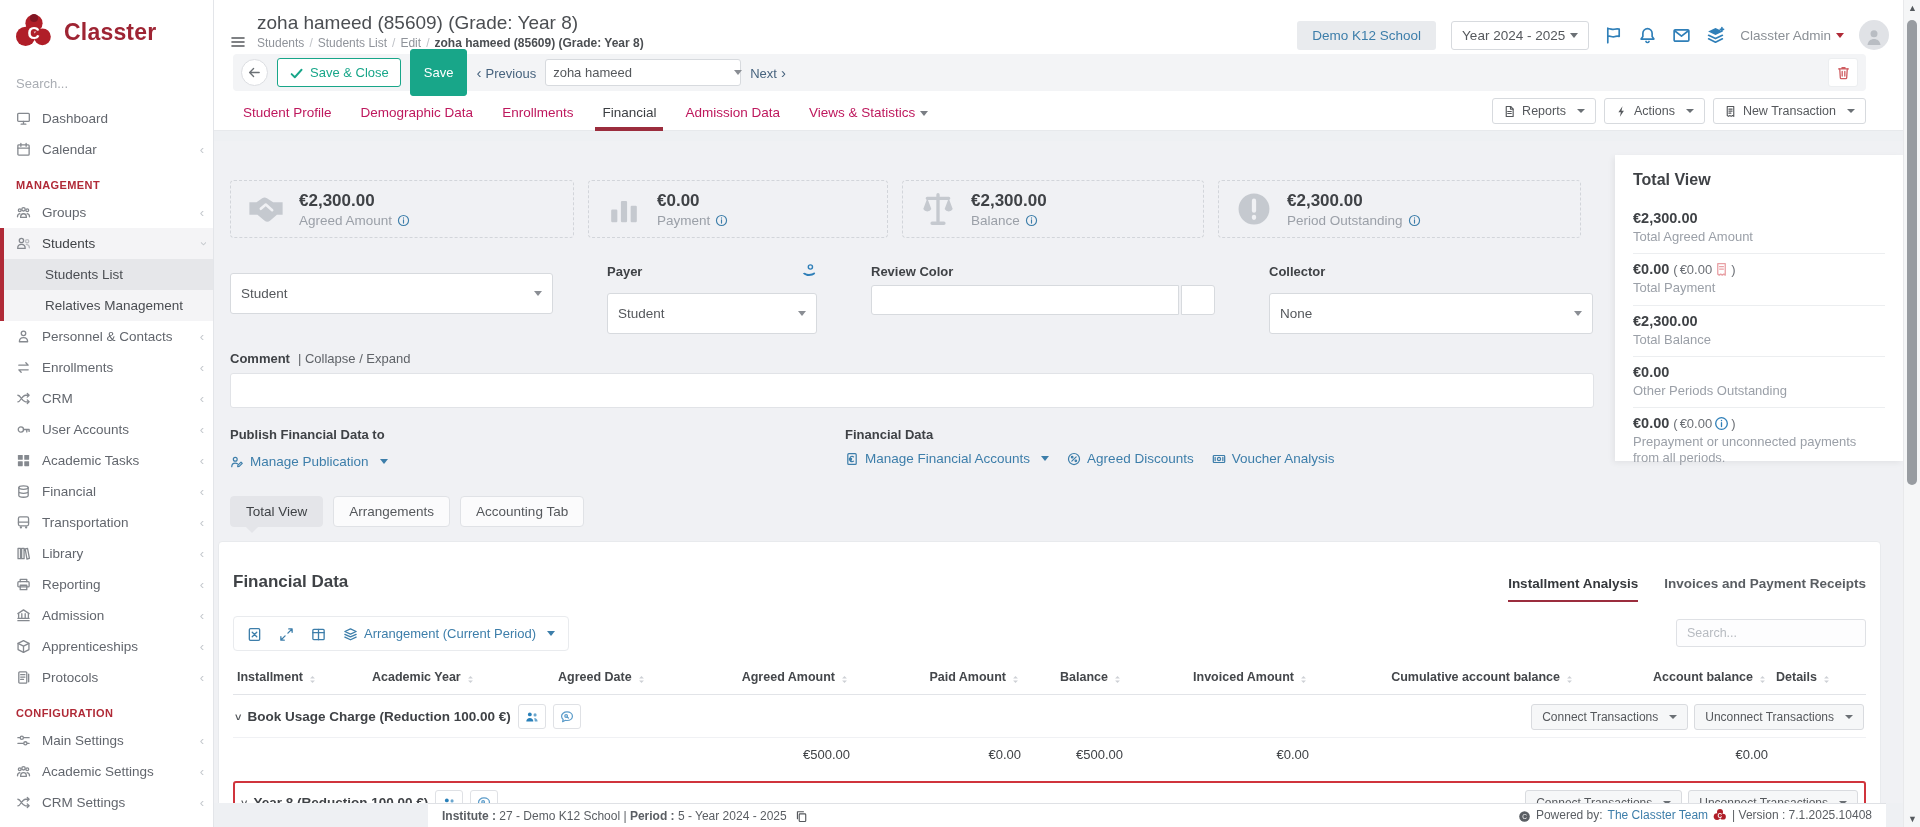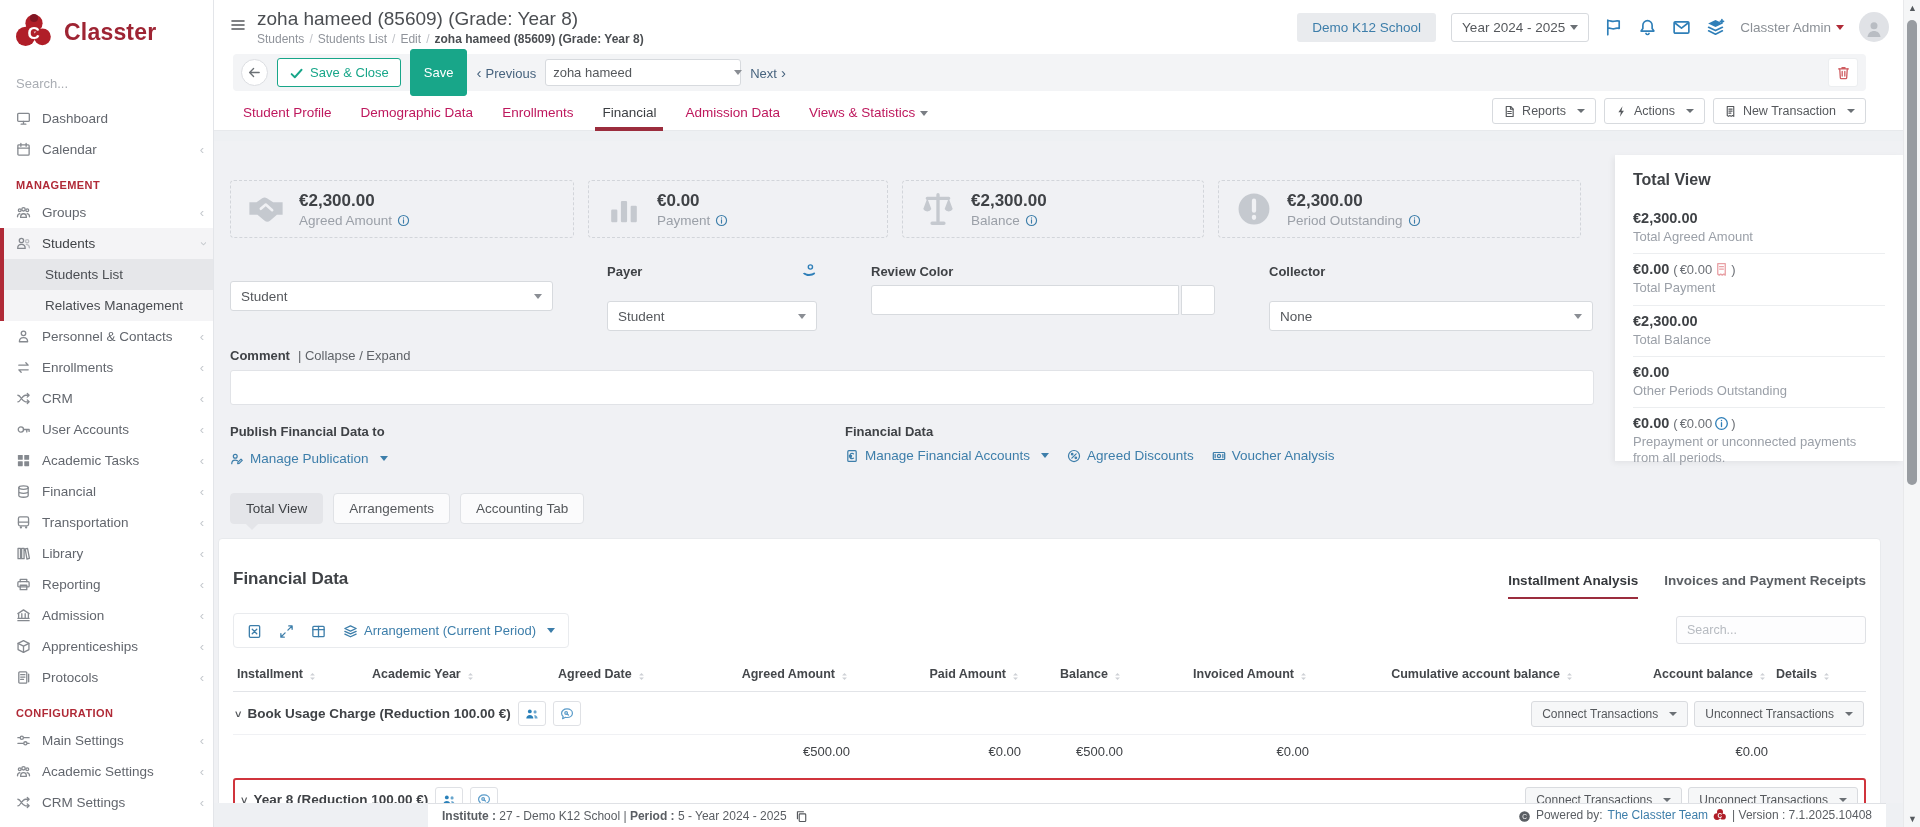--- a/index.html
+++ b/index.html
@@ -22,21 +22,21 @@
   .nav-heading { font-size:11px; font-weight:bold; letter-spacing:.4px; color:#b02a37; padding:14px 16px 6px; }
   .nav-chev { position:absolute; right:9px; color:#c4c8cd; font-size:13px; line-height:1; }
   .nav-group-active { border-left:4px solid #b02a37; background:#f4f4f6; }
   .nav-group-active > .nav-item { padding-left:12px; color:#3f4246; }
   .sub-item { display:block; line-height:31px; padding-left:41px; color:#4a4d52; cursor:pointer; font-size:13.5px; }
   .sub-item.sel { background:#e6e7ea; }
 
   
   .main { position:absolute; left:214px; top:0; right:17px; bottom:0; }
   .top-white { background:#fff; }
-  .topbar { display:flex; align-items:flex-start; padding:8px 14px 0 16px; height:50px; }
+  .topbar { display:flex; align-items:flex-end; padding:8px 14px 0 16px; height:50px; }
   .burger { margin-top:8px; color:#55585c; cursor:pointer; }
   .burger .ic { width:16px; height:16px; }
   .title-block { margin-left:11px; }
   .page-title { font-size:19px; color:#4b4e52; font-weight:500; line-height:1.15; }
   .breadcrumb { font-size:12px; color:#8f939a; margin-top:2px; }
   .breadcrumb .sep { margin:0 5px; color:#c0c3c8; }
   .breadcrumb .last { font-weight:bold; color:#4b4e52; }
   .top-right { margin-left:auto; display:flex; align-items:center; gap:15px; padding-top:4px; }
   .school-chip { background:#e9ebee; color:#3d7eaa; padding:7px 15px; border-radius:3px; font-size:13.5px; cursor:pointer; }
   .year-select { border:1px solid #d7dade; border-radius:3px; background:#fff; color:#55585c; font-size:13.5px; padding:6px 10px; display:flex; align-items:center; cursor:pointer; }
@@ -74,21 +74,21 @@
   .cards-row { display:grid; grid-template-columns:344px 300px 302px 363px; column-gap:14px; width:1351px; }
   .sum-card { border:1px dashed #d2d5da; border-radius:4px; height:58px; display:flex; align-items:center; gap:14px; padding:0 16px; }
   .sum-card .ic { width:38px; height:38px; color:#c5c9cf; }
   .sum-amount { font-size:17px; font-weight:bold; color:#3f4246; line-height:1.3; }
   .sum-label { font-size:13.5px; color:#9ba0a8; display:flex; align-items:center; gap:5px; }
   .sum-label .ic { width:13px; height:13px; color:#3d7eaa; }
 
   .form-row { display:grid; grid-template-columns:323px 210px 344px 324px; column-gap:54px; margin-top:23px; width:1364px; }
   .f-label { font-size:13px; font-weight:bold; color:#3f4246; display:flex; align-items:center; justify-content:space-between; height:20px; }
   .f-label .ic { color:#2f7fb8; width:16px; height:16px; }
-  .select { margin-top:20px; height:30px; background:#fff; border:1px solid #d7dade; border-radius:3px; display:flex; align-items:center; padding:0 10px; color:#55585c; font-size:13.5px; cursor:pointer; }
+  .select { margin-top:12px; height:41px; background:#fff; border:1px solid #d7dade; border-radius:3px; display:flex; align-items:center; padding:0 10px; color:#55585c; font-size:13.5px; cursor:pointer; }
   .select .caret { margin-left:auto; color:#8a8e94; }
   .rc-wrap { display:flex; margin-top:4px; gap:2px; }
   .rc-input { flex:1; height:30px; background:#fff; border:1px solid #d7dade; border-radius:3px 0 0 3px; }
   .rc-addon { width:34px; height:30px; background:#fff; border:1px solid #d7dade; border-radius:0 3px 3px 0; cursor:pointer; }
 
   .comment-row { margin-top:14px; width:1364px; }
   .comment-head { display:flex; gap:8px; align-items:baseline; }
   .comment-toggle { color:#5f6368; font-size:13px; cursor:pointer; }
   .comment-box { margin-top:5px; width:100%; height:35px; background:#fff; border:1px solid #e1e3e7; border-radius:3px; resize:none; }
 

